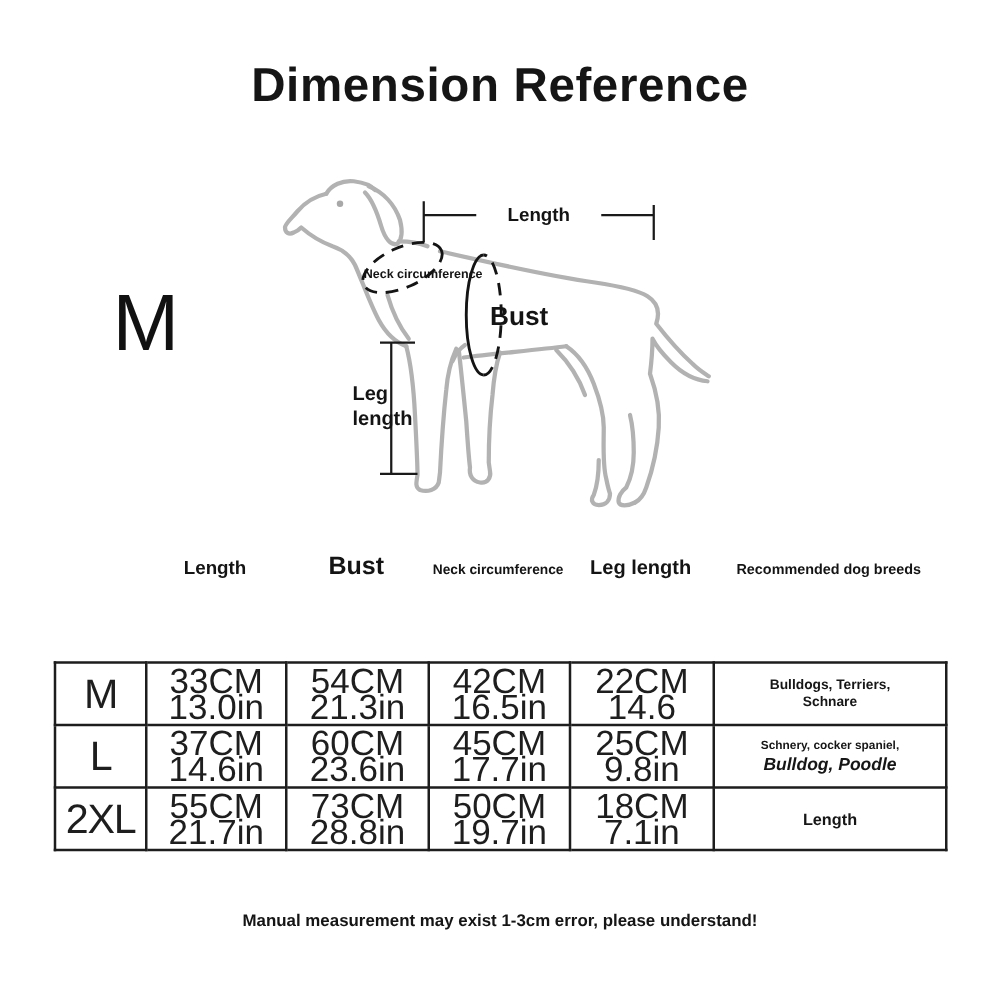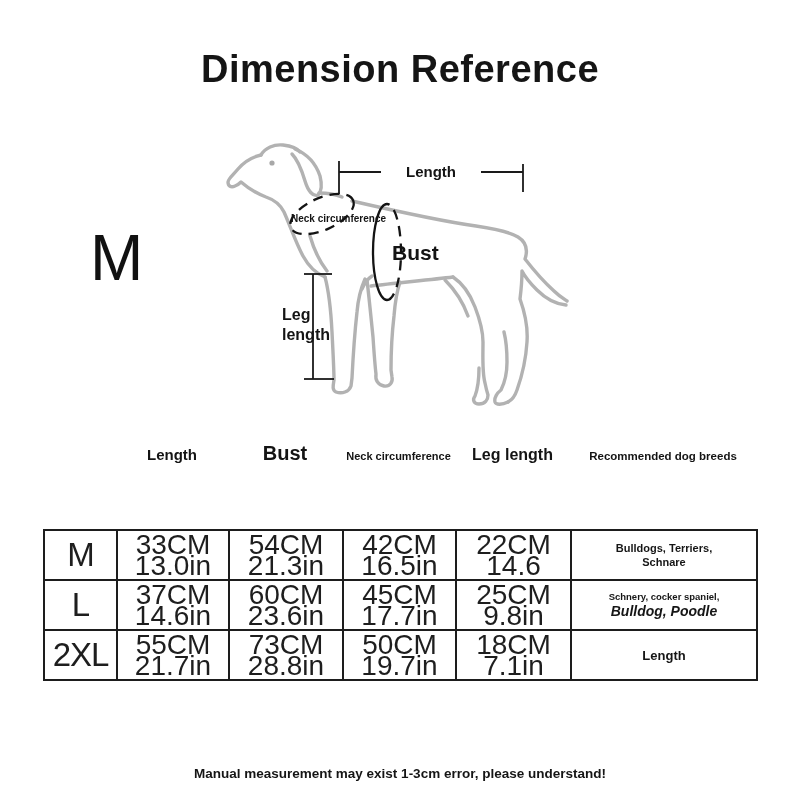--- a/index.html
+++ b/index.html
@@ -50,21 +50,21 @@
   td.breeds span:empty { display:none; }
   tr.r0 .b-sm   { font-size:11px;  line-height:14px; }
   tr.r0 .b-main { font-size:11px;  line-height:14px; }
   tr.r1 .b-sm   { font-size:9.5px; line-height:12px;text-align:center; }
   tr.r1 .b-main { font-size:14px;  line-height:17px;font-style:italic; }
   tr.r2 .b-main { font-size:13.5px; }
   tr.r3 .b-main { font-size:13px; }
 
   .footer {
     position:absolute; top:729px; left:0; width:100%;
-    text-align:center; font-size:13.5px; font-weight:bold; color:#151515;margin-top:37px;
+    text-align:center; font-size:13.5px; font-weight:bold; color:#151515;
   }
 </style>
 </head>
 <body>
 
 <div class="page">
 
   <div class="title">Dimension Reference</div>
 
   <div class="size-badge">M</div>

